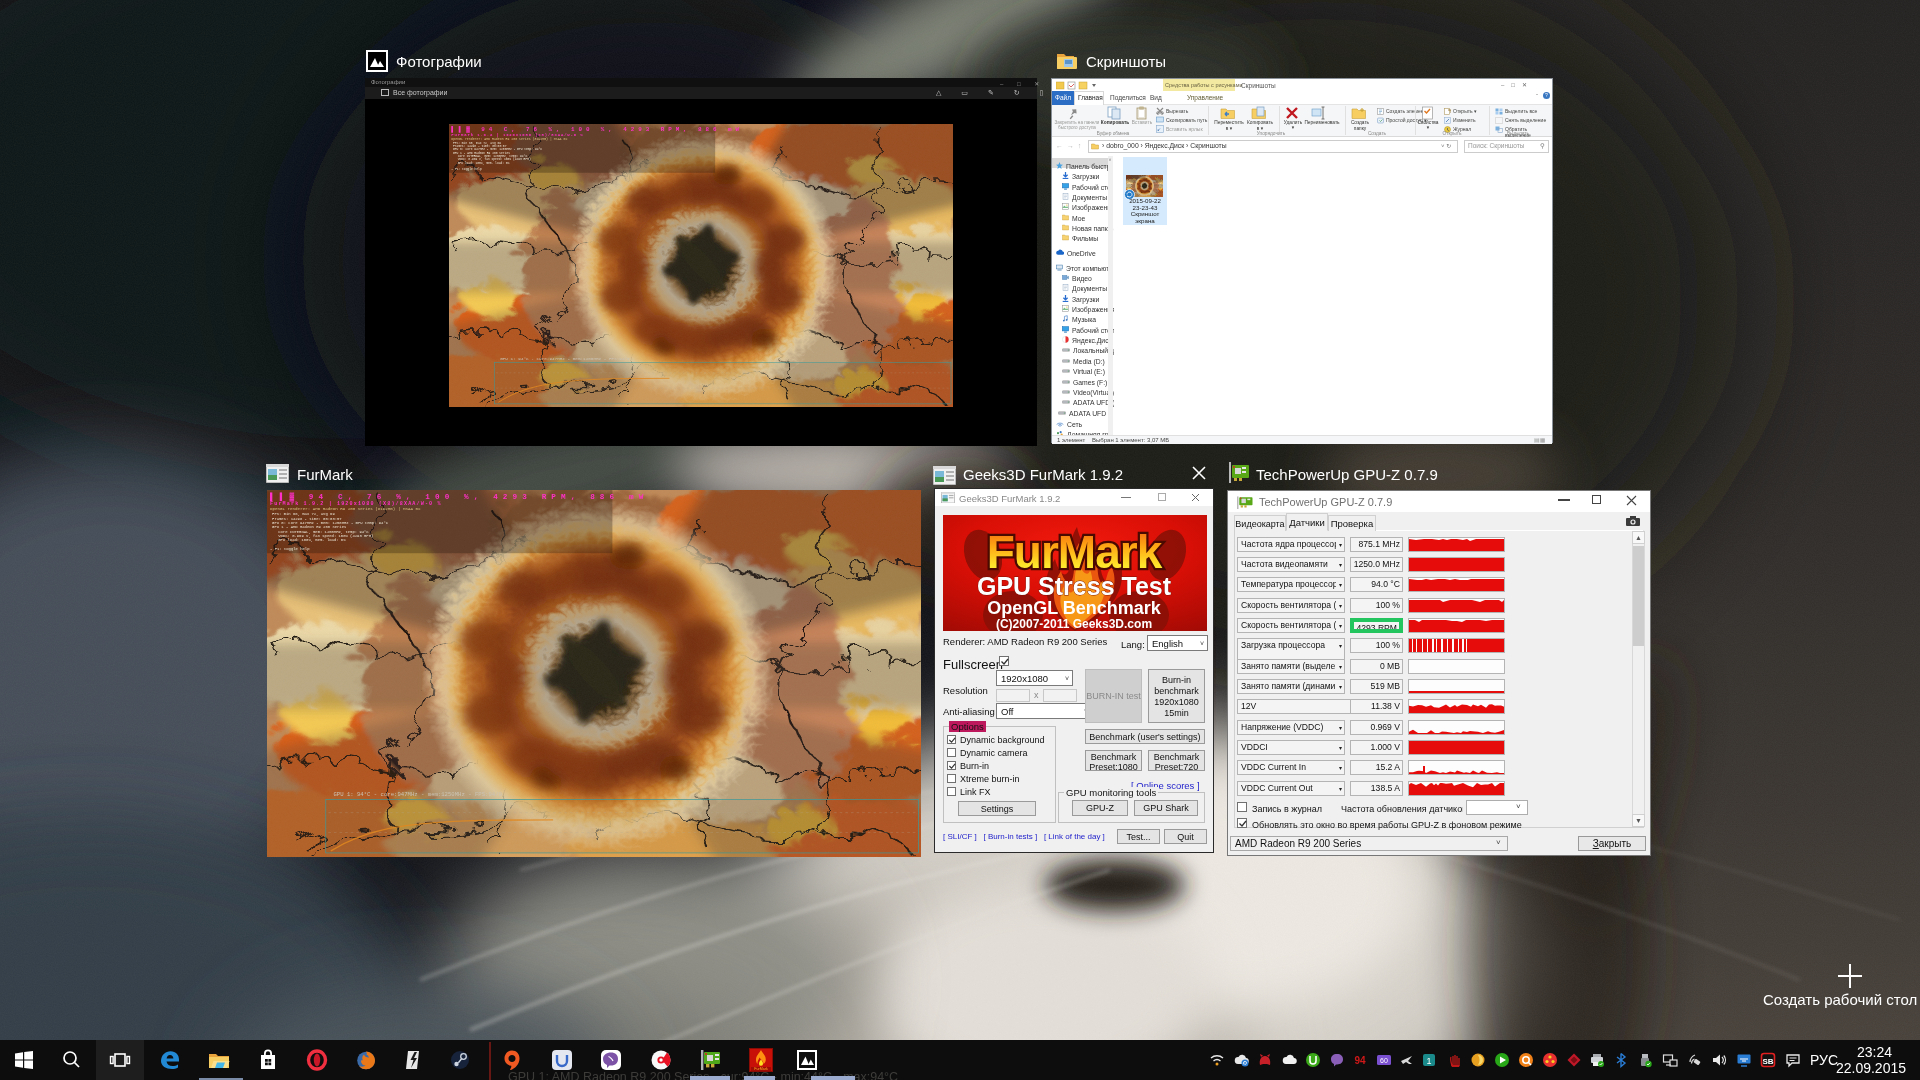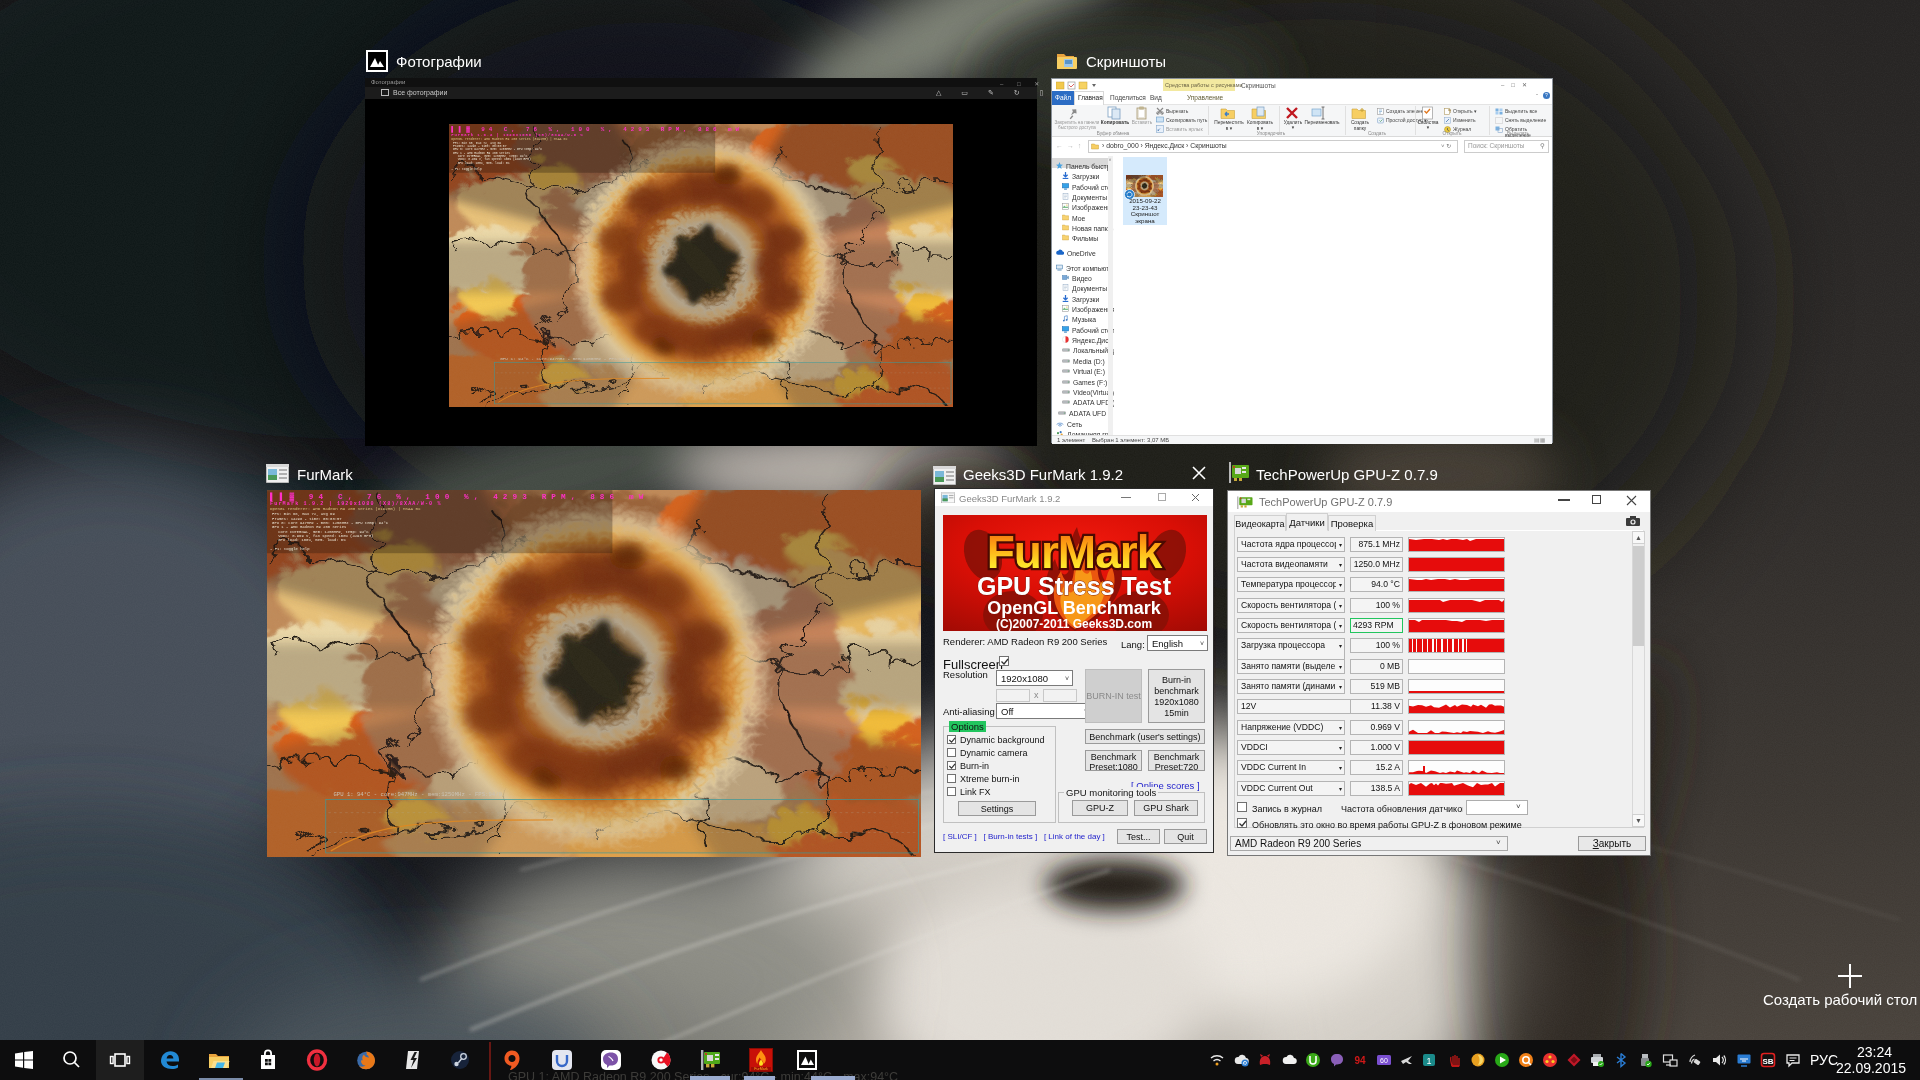--- a/index.html
+++ b/index.html
@@ -599,29 +599,29 @@
 </g>
 </svg>
 <div class="abs" style="left:8px;top:147px;font-size:9.5px">Renderer: AMD Radeon R9 200 Series</div>
 <div class="abs" style="left:186px;top:150px;font-size:9.5px">Lang:</div>
 <div class="abs" style="left:212px;top:146px;width:61px;height:16px;background:#fff;border:1px solid #7a7a7a;font-size:9.5px;line-height:15px;padding-left:4px">English<span style="float:right;margin-right:3px;font-size:7px;color:#444">˅</span></div>
 <div class="abs" style="left:8px;top:168px;font-size:13px">Fullscreen</div>
 <div class="abs" style="left:64px;top:167px;width:10px;height:10px;background:#fff;border:1px solid #707070"></div>
 <svg class="abs" style="left:65px;top:168px" width="9" height="9" viewBox="0 0 9 9">
       <path d="M1.5,4.5 l2.5,2.5 4,-5" stroke="#333" stroke-width="1.3" fill="none"></path>
     </svg>
-<div class="abs" style="left:8px;top:180px;font-size:9.5px">Resolution</div>
+<div class="abs" style="left:8px;top:196px;font-size:9.5px">Resolution</div>
 <div class="abs" style="left:61px;top:181px;width:77px;height:16px;background:#fff;border:1px solid #7a7a7a;font-size:9.5px;line-height:15px;padding-left:4px">1920x1080<span style="float:right;margin-right:3px;font-size:7px;color:#444">˅</span></div>
 <div class="abs" style="left:61px;top:200px;width:34px;height:13px;background:#f2f2f2;border:1px solid #c8c8c8"></div>
 <div class="abs" style="left:99px;top:201px;font-size:9px;color:#888">x</div>
 <div class="abs" style="left:108px;top:200px;width:34px;height:13px;background:#f2f2f2;border:1px solid #c8c8c8"></div>
 <div class="abs" style="left:8px;top:217px;font-size:9.5px">Anti-aliasing</div>
 <div class="abs" style="left:61px;top:214px;width:96px;height:16px;background:#fff;border:1px solid #7a7a7a;font-size:9.5px;line-height:15px;padding-left:4px">Off<span style="float:right;margin-right:3px;font-size:7px;color:#444">˅</span></div>
 <div class="abs" style="left:8px;top:237px;width:113px;height:97px;border:1px solid #c0c0c0"></div>
-<div class="abs" style="left:14px;top:232px;font-size:9.5px;background:#22c55e;padding:0 2px">Options</div>
+<div class="abs" style="left:14px;top:232px;font-size:9.5px;background:#be185d;padding:0 2px">Options</div>
 <div class="abs" style="left:12px;top:246px;width:9px;height:9px;background:#fff;border:1px solid #707070"></div>
 <svg class="abs" style="left:13px;top:247px" width="8" height="8" viewBox="0 0 9 9">
       <path d="M1.5,4.5 l2.5,2.5 4,-5" stroke="#333" stroke-width="1.3" fill="none"></path>
     </svg>
 <div class="abs" style="left:25px;top:246px;font-size:9px">Dynamic background</div>
 <div class="abs" style="left:12px;top:259px;width:9px;height:9px;background:#fff;border:1px solid #707070"></div>
 <div class="abs" style="left:25px;top:259px;font-size:9px">Dynamic camera</div>
 <div class="abs" style="left:12px;top:272px;width:9px;height:9px;background:#fff;border:1px solid #707070"></div>
 <svg class="abs" style="left:13px;top:273px" width="8" height="8" viewBox="0 0 9 9">
       <path d="M1.5,4.5 l2.5,2.5 4,-5" stroke="#333" stroke-width="1.3" fill="none"></path>
@@ -714,21 +714,21 @@
       <div class="abs" style="right:2px;top:3px;font-size:6px;color:#222">▾</div>
     </div>
 <div class="abs" style="left:122px;top:106.6px;width:53px;height:15px;background:#f4f4f4;border:1px solid #b4b4b4;font-size:8.6px;line-height:13px;color:#111;text-align:right;padding:0 2px;white-space:nowrap;overflow:hidden">100 %</div>
 <div class="abs" style="left:180px;top:106.6px;width:97px;height:15px;background:#fdfdfd;border:1px solid #b4b4b4;line-height:0"><svg width="95" height="13">
         <polygon points="0,13 0,1 4,1 10,1 15,1 20,1 23,1 28,1 31,1 34,3 41,1 45,1 53,1 58,1 63,1 71,3 76,1 80,1 83,1 90,1 93,3 95,1 95,13" fill="#e60c0c"></polygon>
       </svg></div>
 <div class="abs" style="left:9px;top:126.9px;width:108px;height:15px;background:#f4f4f4;border:1px solid #b4b4b4">
       <div class="abs" style="left:3px;top:0;width:95px;height:13px;font-size:8.6px;line-height:13px;color:#111;overflow:hidden;white-space:nowrap">Скорость вентилятора (R...</div>
       <div class="abs" style="right:2px;top:3px;font-size:6px;color:#222">▾</div>
     </div>
-<div class="abs" style="left:122px;top:126.9px;width:53px;height:15px;background:#f4f4f4;border:1px solid #22c55e;font-size:8.6px;line-height:13px;color:#111;padding:0 2px;white-space:nowrap;overflow:hidden">4293 RPM</div>
+<div class="abs" style="left:122px;top:126.9px;width:53px;height:15px;background:#f4f4f4;border:4px solid #22c55e;font-size:8.6px;line-height:13px;color:#111;text-align:right;padding:0 2px;white-space:nowrap;overflow:hidden">4293 RPM</div>
 <div class="abs" style="left:180px;top:126.9px;width:97px;height:15px;background:#fdfdfd;border:1px solid #b4b4b4;line-height:0"><svg width="95" height="13">
         <polygon points="0,13 0,1 6,1 10,3 13,1 18,1 22,1 29,1 37,1 43,2 48,2 53,3 57,1 63,1 71,1 77,2 83,1 86,1 93,1 95,1 95,13" fill="#e60c0c"></polygon>
       </svg></div>
 <div class="abs" style="left:9px;top:147.2px;width:108px;height:31px;background:#f4f4f4;border:1px solid #b4b4b4">
       <div class="abs" style="left:3px;top:0;width:95px;height:13px;font-size:8.6px;line-height:13px;color:#111;overflow:hidden;white-space:nowrap">Загрузка процессора</div>
       <div class="abs" style="right:2px;top:3px;font-size:6px;color:#222">▾</div>
     </div>
 <div class="abs" style="left:122px;top:147.2px;width:53px;height:15px;background:#f4f4f4;border:1px solid #b4b4b4;font-size:8.6px;line-height:13px;color:#111;text-align:right;padding:0 2px;white-space:nowrap;overflow:hidden">100 %</div>
 <div class="abs" style="left:180px;top:147.2px;width:97px;height:15px;background:#fdfdfd;border:1px solid #b4b4b4;line-height:0"><svg width="95" height="13">
         <rect width="95" height="13" fill="#e60c0c"></rect>

